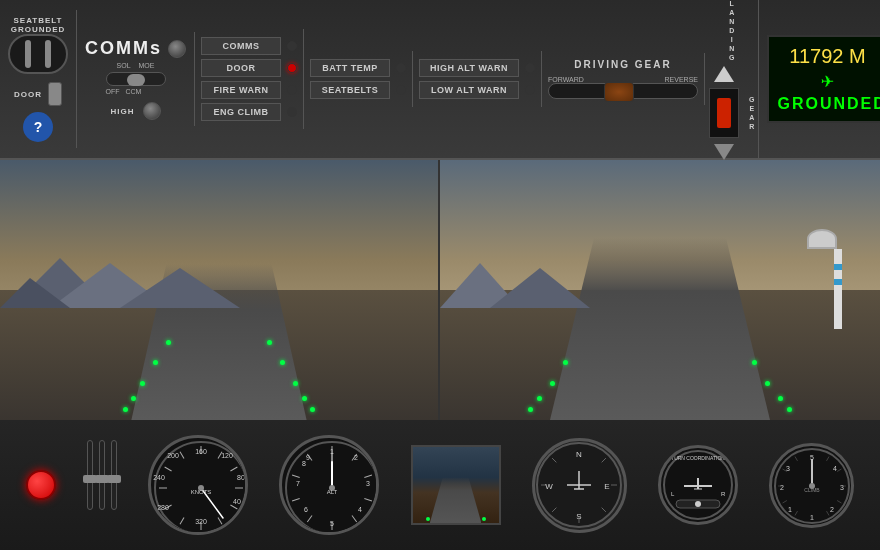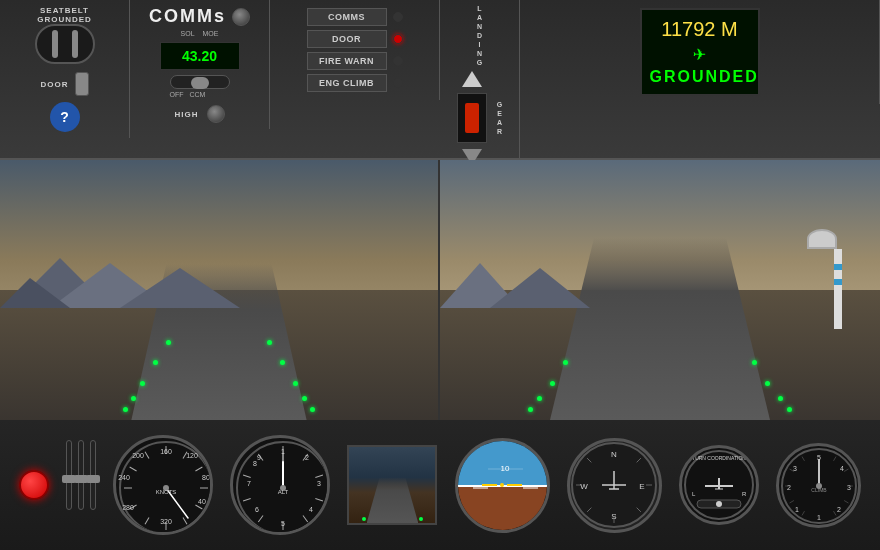--- a/index.html
+++ b/index.html
@@ -11,21 +11,21 @@
       font-family: Arial, sans-serif;
     }
 
     
     #top-panel {
       width: 880px;
       height: 160px;
       background: linear-gradient(180deg, #2a2a2a 0%, #3a3a3a 100%);
       border-bottom: 2px solid #555;
       display: flex;
-      align-items: flex-start;
+      align-items: center;
       position: relative;
     }
 
     
     .panel-section {
       border-right: 1px solid #555;
       display: flex;
       flex-direction: column;
       align-items: center;
       justify-content: center;
@@ -706,23 +706,20 @@
   <div class="panel-section comms-section">
     <div style="display:flex; flex-direction:column; align-items:center; gap:3px;">
       <div style="display:flex; align-items:center; gap:6px;">
         <div class="comms-title">COMMs</div>
         <div class="knob"></div>
       </div>
       <div class="soc-mode-label">
         <span>SOL</span>
         <span>MOE</span>
       </div>
-      <div class="comms-display">
-        <span>43.20</span>
-      </div>
       <div class="ccm-area">
         <div class="slide-switch-track">
           <div class="slide-switch-knob"></div>
         </div>
         <div class="ccm-labels">
           <span>OFF</span>
           <span>CCM</span>
         </div>
       </div>
       <div class="wiper-row">
@@ -746,22 +743,56 @@
         <div class="warn-btn-label">FIRE WARN</div>
         <div class="warn-light off"></div>
       </div>
       <div class="warn-btn">
         <div class="warn-btn-label">ENG CLIMB</div>
         <div class="warn-light off"></div>
       </div>
     </div>
   </div>
 
-
-
+  <div class="panel-section warn-section">
+    <div class="warning-rows">
+      <div class="warn-btn">
+        <div class="warn-btn-label">BATT TEMP</div>
+        <div class="warn-light off"></div>
+      </div>
+      <div class="warn-btn">
+        <div class="warn-btn-label">SEATBELTS</div>
+        <div class="warn-light off"></div>
+      </div>
+    </div>
+  </div>
+
+  <div class="panel-section warn-section warn-section-right">
+    <div class="warning-rows">
+      <div class="warn-btn">
+        <div class="warn-btn-label" style="width:100px;">HIGH ALT WARN</div>
+        <div class="warn-light off"></div>
+      </div>
+      <div class="warn-btn">
+        <div class="warn-btn-label" style="width:100px;">LOW ALT WARN</div>
+        <div class="warn-light off"></div>
+      </div>
+    </div>
+  </div>
+
+  <div class="panel-section driving-section">
+    <div class="driving-title">DRIVING GEAR</div>
+    <div class="gear-labels">
+      <span class="gear-label">FORWARD</span>
+      <span class="gear-label">REVERSE</span>
+    </div>
+    <div class="gear-slider-track">
+      <div class="gear-slider-handle"></div>
+    </div>
+  </div>
 
   <div class="panel-section landing-section">
     <div class="lg-vert">
       <div class="lg-label-chars">
         <span>L</span>
         <span>A</span>
         <span>N</span>
         <span>D</span>
         <span>I</span>
         <span>N</span>
@@ -949,37 +980,20 @@
   <div class="small-display">
     <div style="width:100%;height:100%;background:linear-gradient(180deg,#334455 0%,#223344 40%,#443322 60%,#332211 100%);position:relative;">
 
       <div style="position:absolute;bottom:0;left:20%;width:60%;height:60%;background:linear-gradient(180deg,transparent,#4a4a4a 30%,#555 100%);clip-path:polygon(25% 0%,75% 0%,100% 100%,0% 100%);"></div>
       <div style="position:absolute;bottom:2px;left:15%;width:4px;height:4px;background:#00ff44;border-radius:50%;"></div>
       <div style="position:absolute;bottom:2px;right:15%;width:4px;height:4px;background:#00ff44;border-radius:50%;"></div>
     </div>
 
   </div>
 
-  <div class="attitude-inst">
-    <div class="attitude-sky"></div>
-    <div class="attitude-ground"></div>
-    <div class="attitude-horizon-line"></div>
-
-    <svg style="position:absolute;top:0;left:0;width:100%;height:100%;">
-      <line x1="15" y1="47" x2="30" y2="47" stroke="white" stroke-width="1"></line>
-      <line x1="65" y1="47" x2="80" y2="47" stroke="white" stroke-width="1"></line>
-      <text x="47" y="30" fill="white" font-size="8" text-anchor="middle">10</text>
-      <line x1="30" y1="28" x2="65" y2="28" stroke="white" stroke-width="0.5" opacity="0.5"></line>
-    </svg>
-    <div class="attitude-plane-symbol">
-      <div class="att-wing att-wing-left"></div>
-      <div class="att-center"></div>
-      <div class="att-wing att-wing-right"></div>
-    </div>
-  </div>
 
   <div class="compass-inst">
     <svg width="89" height="89">
       <circle cx="44" cy="44" r="42" fill="#1a1a1a" stroke="#555" stroke-width="2"></circle>
 
       <text x="44" y="16" fill="#ccc" font-size="8" text-anchor="middle">N</text>
       <text x="72" y="48" fill="#ccc" font-size="8" text-anchor="middle">E</text>
       <text x="44" y="78" fill="#ccc" font-size="8" text-anchor="middle">S</text>
       <text x="14" y="48" fill="#ccc" font-size="8" text-anchor="middle">W</text>
 

